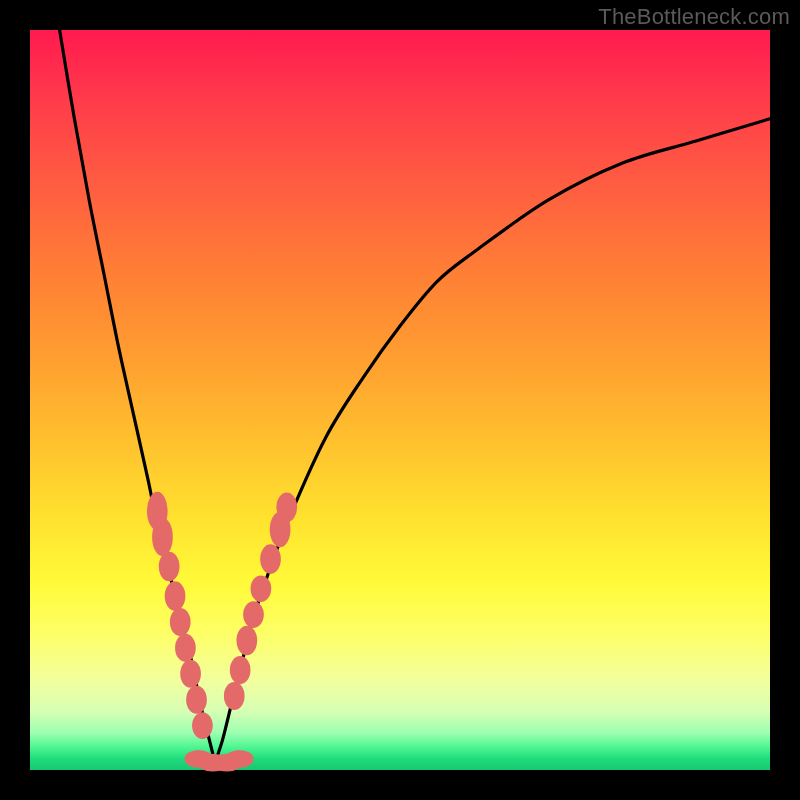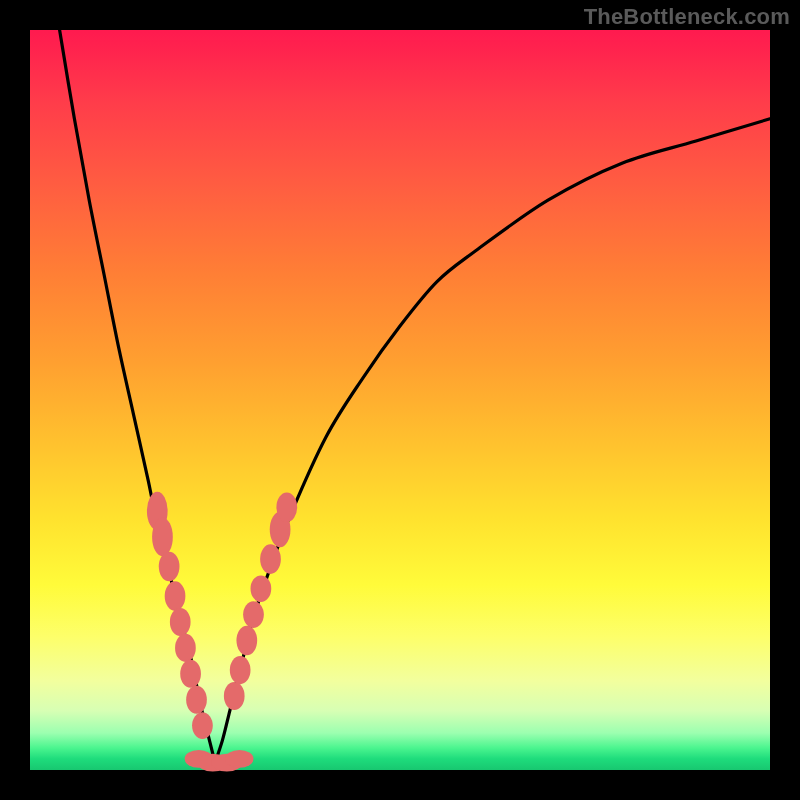--- a/index.html
+++ b/index.html
@@ -42,21 +42,21 @@
       #18c770 100%
     );
   }
   .watermark {
     position: absolute;
     top: 4px;
     right: 10px;
     color: #5a5a5a;
     font-size: 22px;
     letter-spacing: 0.2px;
-    font-weight: 700;
+    font-weight: 400;
   }
   svg.curves {
     position: absolute;
     left: 30px;
     top: 30px;
     width: 740px;
     height: 740px;
     overflow: visible;
   }
 </style>

